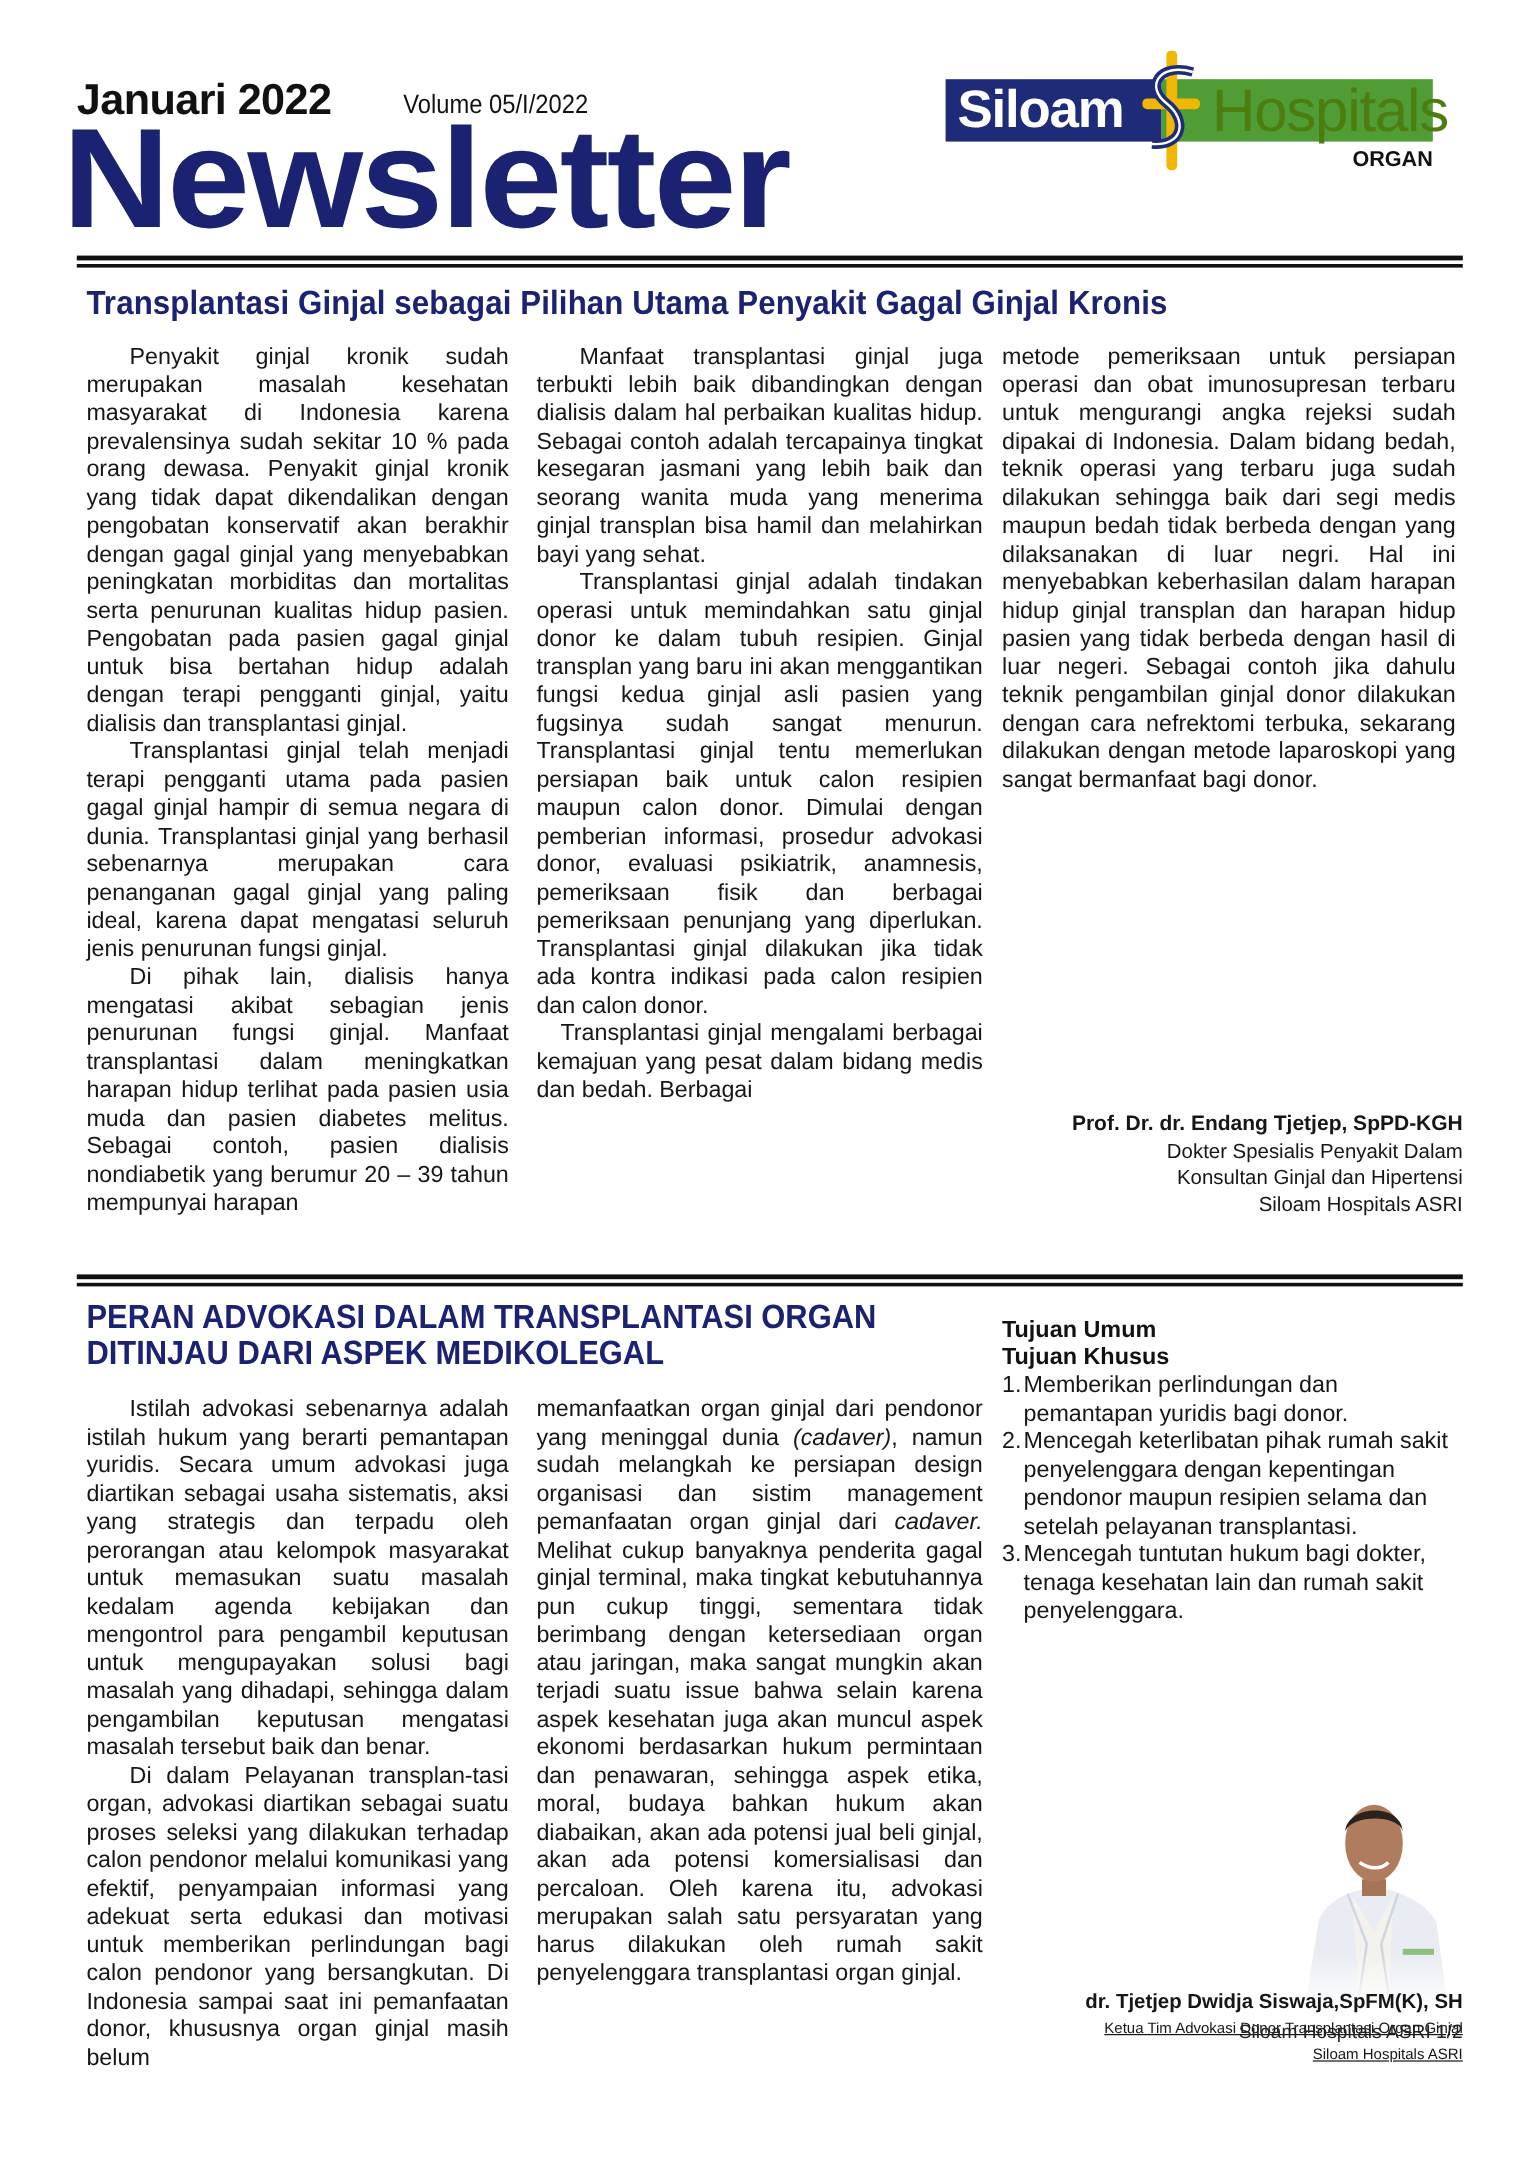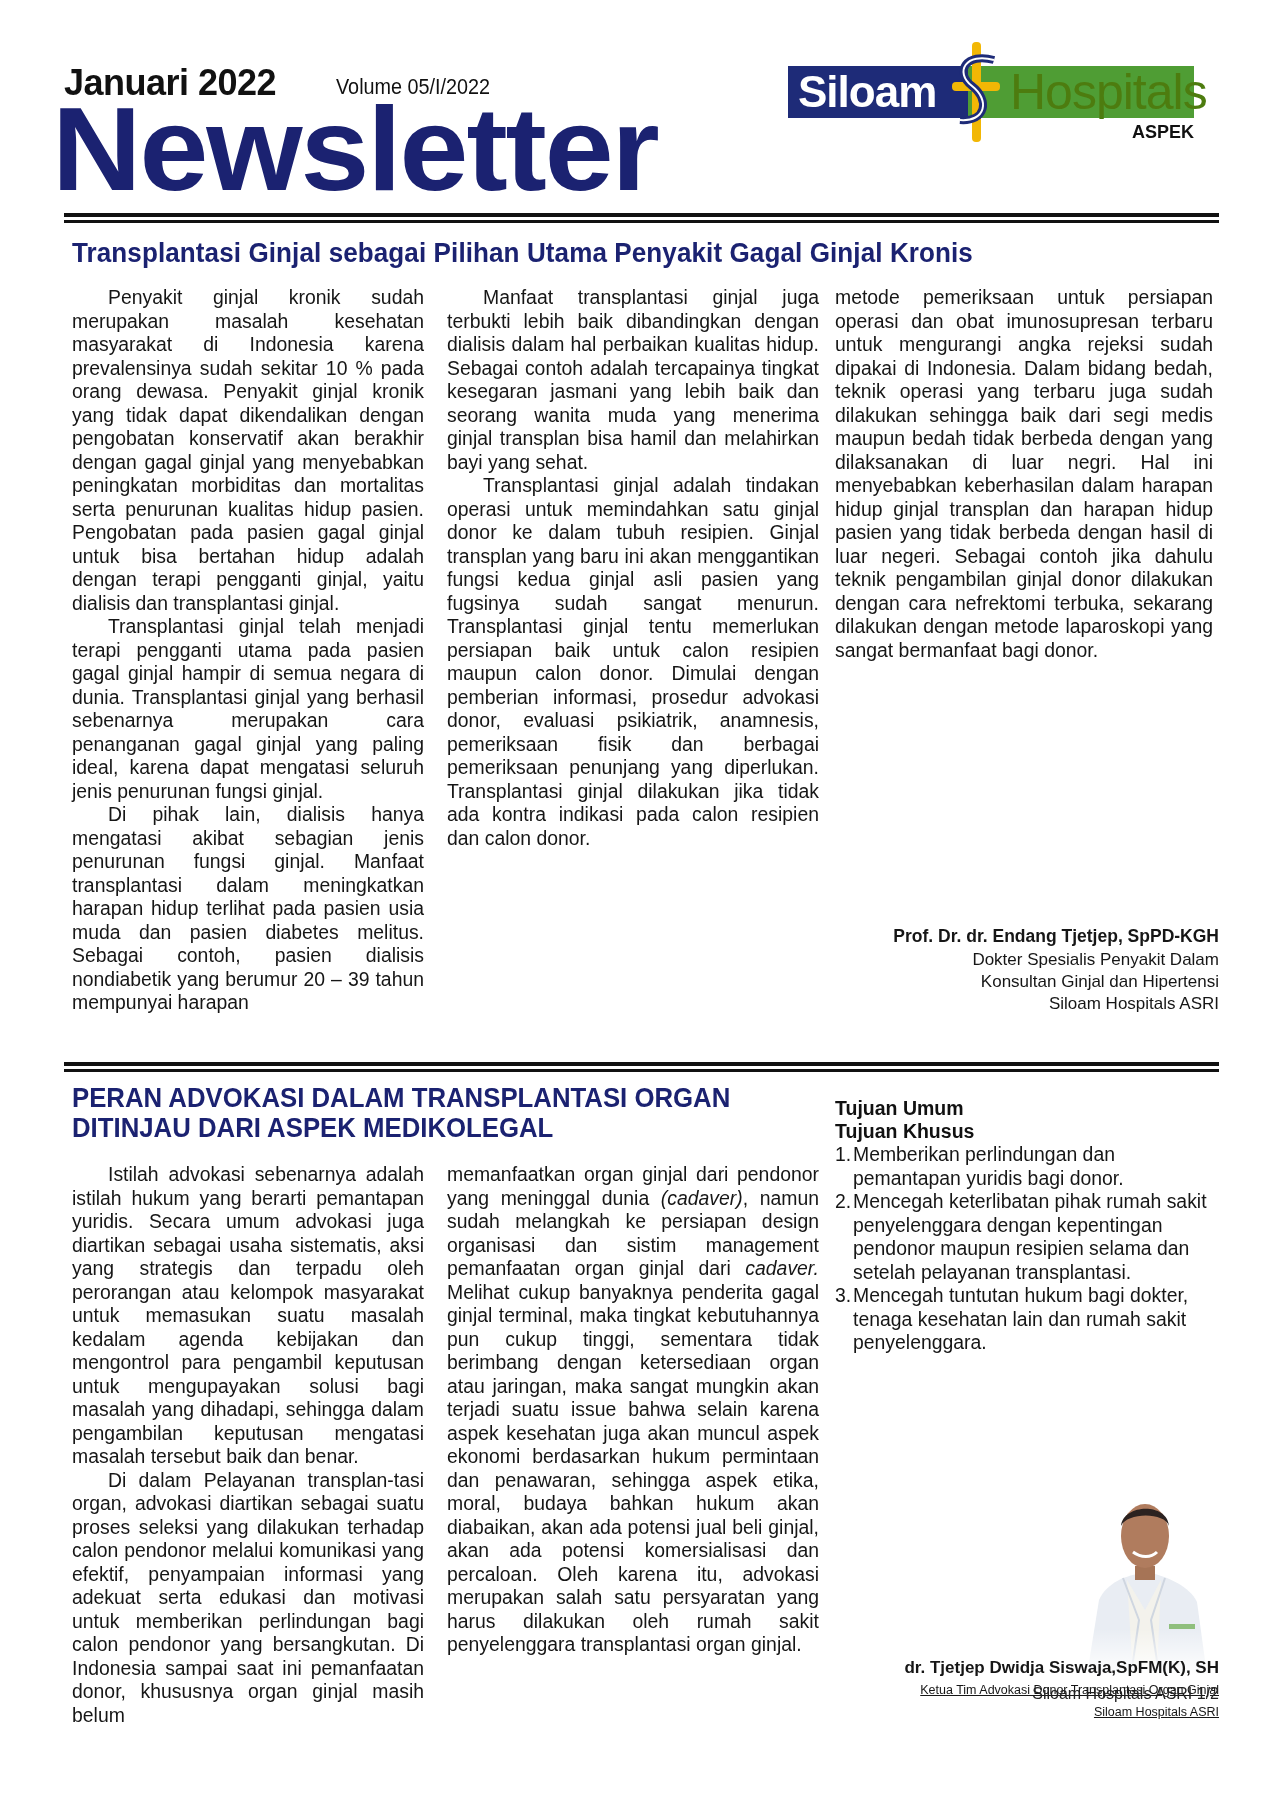--- a/index.html
+++ b/index.html
@@ -58,40 +58,41 @@
   <div class="logo-blue"></div>
   <div class="logo-green"></div>
   <div class="logo-siloam">Siloam</div>
   <div class="logo-hospitals">Hospitals</div>
   <svg class="logo-mark" viewBox="0 0 60 100">
     <rect x="26" y="0" width="9" height="100" rx="4" fill="#f2b705"></rect>
     <rect x="6" y="40" width="48" height="9" rx="4" fill="#f2b705"></rect>
     <path d="M48 18 C20 10, 8 30, 26 44 C44 58, 40 80, 14 78" stroke="#1e2b78" stroke-width="8" fill="none"></path>
     <path d="M48 18 C20 10, 8 30, 26 44 C44 58, 40 80, 14 78" stroke="#ffffff" stroke-width="2" fill="none"></path>
   </svg>
-  <div class="logo-asri">ASPEK</div>
+  <div class="logo-asri">ORGAN</div>
 </div>
 
 <div class="rule" style="top:213px;">
   <div class="l1"></div>
     <div class="gap"></div>
     <div class="l2"></div>
 </div>
 
 <div class="headline1">Transplantasi Ginjal sebagai Pilihan Utama Penyakit Gagal Ginjal Kronis</div>
 
 <div class="col" style="left:72px; top:286px; width:352px;">
   <p>Penyakit ginjal kronik sudah merupakan masalah kesehatan masyarakat di Indonesia karena prevalensinya sudah sekitar 10 % pada orang dewasa. Penyakit ginjal kronik yang tidak dapat dikendalikan dengan pengobatan konservatif akan berakhir dengan gagal ginjal yang menyebabkan peningkatan morbiditas dan mortalitas serta penurunan kualitas hidup pasien. Pengobatan pada pasien gagal ginjal untuk bisa bertahan hidup adalah dengan terapi pengganti ginjal, yaitu dialisis dan transplantasi ginjal.</p>
   <p>Transplantasi ginjal telah menjadi terapi pengganti utama pada pasien gagal ginjal hampir di semua negara di dunia. Transplantasi ginjal yang berhasil sebenarnya merupakan cara penanganan gagal ginjal yang paling ideal, karena dapat mengatasi seluruh jenis penurunan fungsi ginjal.</p>
   <p>Di pihak lain, dialisis hanya mengatasi akibat sebagian jenis penurunan fungsi ginjal. Manfaat transplantasi dalam meningkatkan harapan hidup terlihat pada pasien usia muda dan pasien diabetes melitus. Sebagai contoh, pasien dialisis nondiabetik yang berumur 20 – 39 tahun mempunyai harapan</p>
 </div>
 
 <div class="col" style="left:447px; top:286px; width:372px;">
   <p>Manfaat transplantasi ginjal juga terbukti lebih baik dibandingkan dengan dialisis dalam hal perbaikan kualitas hidup. Sebagai contoh adalah tercapainya tingkat kesegaran jasmani yang lebih baik dan seorang wanita muda yang menerima ginjal transplan bisa hamil dan melahirkan bayi yang sehat.</p>
   <p>Transplantasi ginjal adalah tindakan operasi untuk memindahkan satu ginjal donor ke dalam tubuh resipien. Ginjal transplan yang baru ini akan menggantikan fungsi kedua ginjal asli pasien yang fugsinya sudah sangat menurun. Transplantasi ginjal tentu memerlukan persiapan baik untuk calon resipien maupun calon donor. Dimulai dengan pemberian informasi, prosedur advokasi donor, evaluasi psikiatrik, anamnesis, pemeriksaan fisik dan berbagai pemeriksaan penunjang yang diperlukan. Transplantasi ginjal dilakukan jika tidak ada kontra indikasi pada calon resipien dan calon donor.</p>
+  <p style="text-indent:20px;">Transplantasi ginjal mengalami berbagai kemajuan yang pesat dalam bidang medis dan bedah. Berbagai</p>
 </div>
 
 <div class="col" style="left:835px; top:286px; width:378px;">
   <p class="noindent">metode pemeriksaan untuk persiapan operasi dan obat imunosupresan terbaru untuk mengurangi angka rejeksi sudah dipakai di Indonesia. Dalam bidang bedah, teknik operasi yang terbaru juga sudah dilakukan sehingga baik dari segi medis maupun bedah tidak berbeda dengan yang dilaksanakan di luar negri. Hal ini menyebabkan keberhasilan dalam harapan hidup ginjal transplan dan harapan hidup pasien yang tidak berbeda dengan hasil di luar negeri. Sebagai contoh jika dahulu teknik pengambilan ginjal donor dilakukan dengan cara nefrektomi terbuka, sekarang dilakukan dengan metode laparoskopi yang sangat bermanfaat bagi donor.</p>
 </div>
 
 <div class="author1">
   <div class="name">Prof. Dr. dr. Endang Tjetjep, SpPD-KGH</div>
   <div>Dokter Spesialis Penyakit Dalam</div>
   <div>Konsultan Ginjal dan Hipertensi</div>

